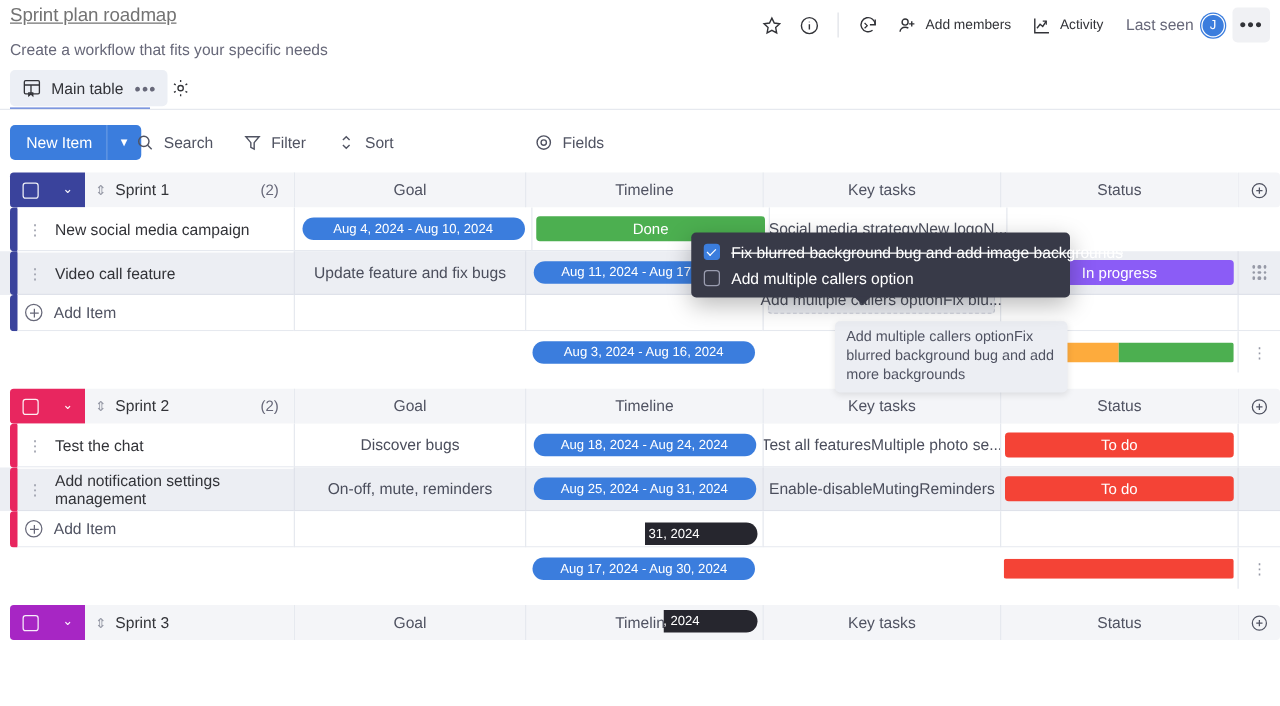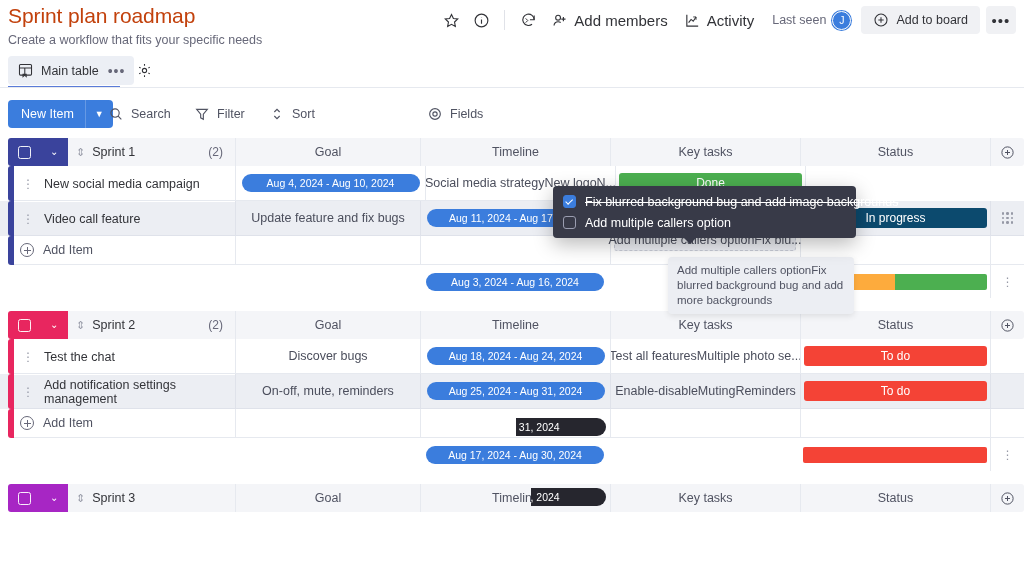--- a/index.html
+++ b/index.html
@@ -10,40 +10,40 @@
     font-family:"Liberation Sans", sans-serif;
     color:#323338;
     -webkit-font-smoothing:antialiased;
   }
   .app { position:relative; width:1024px; height:565px; }
 
   
   .topbar { position:relative; height:52px; }
   .board-title {
     position:absolute; left:8px; top:4px;
-    font-size:21px; font-weight:400; color:#c2410c; letter-spacing:-0.1px;
+    font-size:15px; font-weight:400; color:#737373; letter-spacing:-0.1px;text-decoration:underline;
   }
   .board-subtitle {
     position:absolute; left:8px; top:33px;
     font-size:12.5px; color:#676879;
   }
   .hdr-actions {
     position:absolute; right:8px; top:0; height:40px;
     display:flex; align-items:center; gap:0px;
   }
   .icon-btn {
     width:30px; height:30px; border-radius:4px;
     display:flex; align-items:center; justify-content:center;
     cursor:pointer; color:#323338;
   }
   .vdiv { width:1px; height:20px; background:#e0e2e8; margin:0 8px; }
   .txt-btn {
     display:flex; align-items:center; gap:6px;
     padding:5px 8px; border-radius:4px; cursor:pointer;
-    font-size:15px; color:#323338; white-space:nowrap;
+    font-size:11px; color:#323338; white-space:nowrap;
   }
   .last-seen { font-size:12.5px; color:#676879; margin:0 6px 0 10px; white-space:nowrap; }
   .avatar {
     width:19px; height:19px; border-radius:50%;
     background:#3b7ddd; color:#fff; font-size:10.5px;
     display:flex; align-items:center; justify-content:center;
     border:1.5px solid #fff; box-shadow:0 0 0 1px #3b7ddd;
   }
   .pill-btn {
     display:flex; align-items:center; gap:7px;
@@ -282,27 +282,20 @@
       <div class="txt-btn">
         <svg width="17" height="17" viewBox="0 0 24 24" fill="none" stroke="#323338" stroke-width="1.6">
             <path d="M4 4v16h16"></path>
             <path d="M6.5 15l3.5-4.5 3 2.5 4-6"></path>
             <path d="M17 11V7h-4" stroke-width="1.3"></path>
           </svg>
         <span>Activity</span>
       </div>
       <span class="last-seen">Last seen</span>
       <div class="avatar">J</div>
-      <div class="pill-btn">
-        <svg width="16" height="16" viewBox="0 0 24 24" fill="none" stroke="#323338" stroke-width="1.6">
-            <circle cx="12" cy="12" r="9"></circle>
-            <path d="M12 8v8M8 12h8"></path>
-          </svg>
-        <span>Add to board</span>
-      </div>
       <div class="dots-btn">•••</div>
     </div>
   </div>
 
   <div class="tabsrow">
     <div class="tab">
       <svg width="17" height="17" viewBox="0 0 24 24" fill="none" stroke="#323338" stroke-width="1.5">
           <rect x="3.5" y="3.5" width="17" height="15" rx="1.5"></rect>
           <path d="M3.5 8.5h17M11 8.5v10"></path>
           <path d="M8.5 20.5l2.3-2 2.2 2v-3h-4.5z" fill="#f5f6f8"></path>
@@ -382,40 +375,40 @@
 
       <div class="row">
         <div class="row-bar" style="background:#3a439c"></div>
         <div class="row-title">
           <span class="dots-v">⋮</span>
           <span>New social media campaign</span>
         </div>
         <div class="cell timeline">
           <div class="date-pill">Aug 4, 2024 - Aug 10, 2024</div>
         </div>
-        <div class="cell keytasks">Social media strategyNew logoN...</div>
         <div class="cell status">
           <div class="status-pill" style="background:#4caf50">Done</div>
         </div>
+        <div class="cell keytasks">Social media strategyNew logoN...</div>
         <div class="cell tail"></div>
       </div>
 
       <div class="row alt">
         <div class="row-bar" style="background:#3a439c"></div>
         <div class="row-title">
           <span class="dots-v">⋮</span>
           <span>Video call feature</span>
         </div>
         <div class="cell goal">Update feature and fix bugs</div>
         <div class="cell timeline">
           <div class="date-pill">Aug 11, 2024 - Aug 17, 2024</div>
         </div>
         <div class="cell keytasks">Add multiple callers optionFix blu...</div>
         <div class="cell status">
-          <div class="status-pill" style="background:#0c4a6e">In progress</div>
+          <div class="status-pill" style="background:#8b5cf6">In progress</div>
         </div>
         <div class="cell tail">
           <div class="dgrid">
             <i></i>
               <i></i>
               <i></i>
               <i></i>
               <i></i>
               <i></i>
               <i></i>

